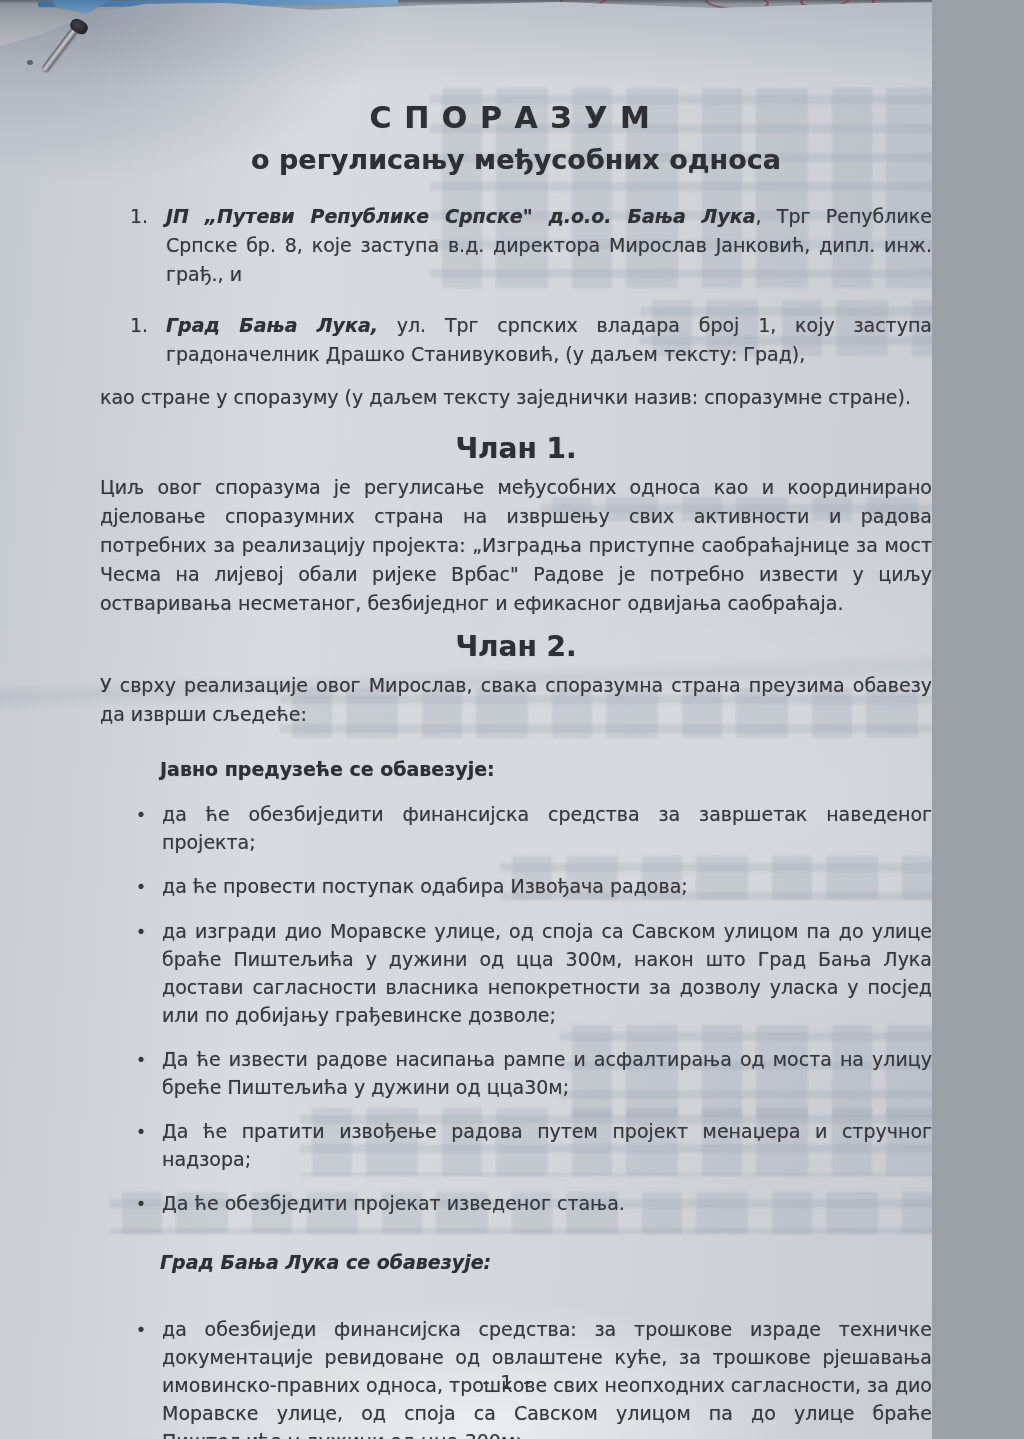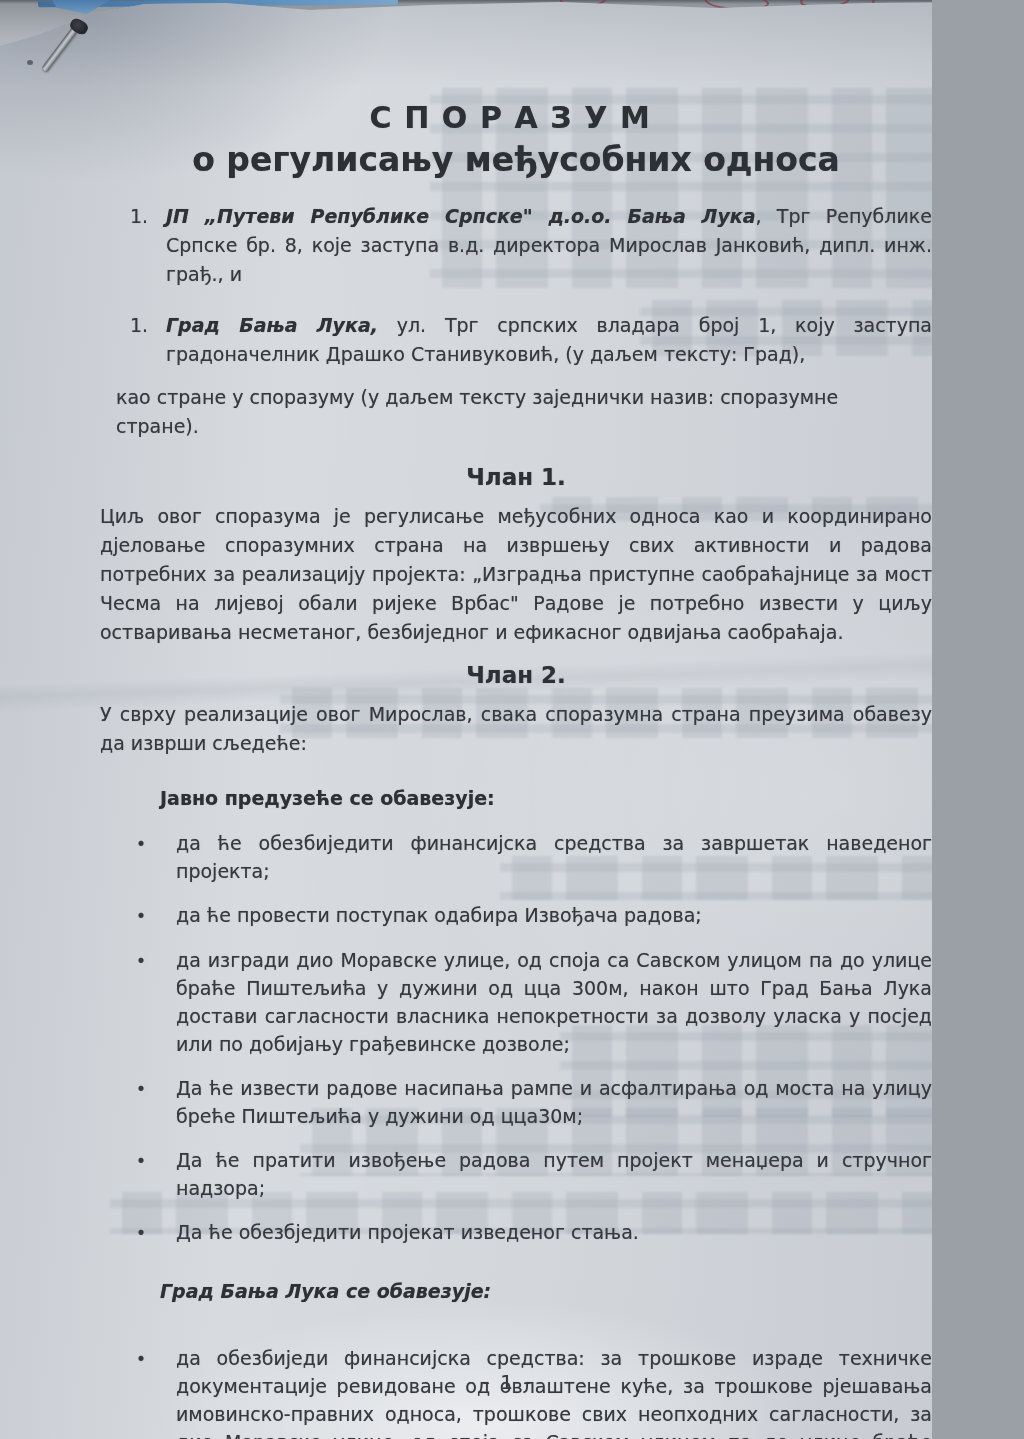--- a/index.html
+++ b/index.html
@@ -64,34 +64,34 @@
   .g5{left:500px;top:856px;width:440px;height:44px;}
   .g6{left:560px;top:1025px;width:390px;height:92px;}
   .g7{left:300px;top:1108px;width:650px;height:68px;}
   .g8{left:110px;top:1192px;width:840px;height:42px;}
   
   .content{position:absolute;left:100px;top:0;width:832px;z-index:2;
     color:#36393e;font-size:19px;line-height:29px;
     text-shadow:0 0 0.8px rgba(54,57,62,0.55);}
   .title{margin:100px 0 0;text-align:center;font-size:30px;line-height:36px;
     letter-spacing:0.42em;font-weight:bold;color:#2d3035;}
-  .subtitle{margin:6px 0 0;text-align:center;font-size:33px;line-height:36px;font-weight:bold;color:#2d3035;}
+  .subtitle{margin:6px 0 0;text-align:center;font-size:27px;line-height:36px;font-weight:bold;color:#2d3035;}
   .intro{margin:80px 0 0;}
   .party{display:flex;margin:24px 0 0;padding-left:30px;}
   .party + .party{margin-top:22px;}
   .party .num{width:36px;flex:none;}
   .party .ptext{flex:1;text-align:justify;}
   .bi{font-weight:bold;font-style:italic;color:#2e3136;}
-  .pfooter{margin:14px 16px 0;}
-  .clause-h{margin:22px 0 0;text-align:center;font-size:23px;font-weight:bold;color:#2d3035;}
+  .pfooter{margin:14px 0 0;}
+  .clause-h{margin:22px 0 0;text-align:center;font-size:28px;font-weight:bold;color:#2d3035;}
   .clause-h.c2{margin-top:14px;}
   .cbody{margin:10px 0 0;text-align:justify;}
   .ob-h{margin:26px 0 0 60px;font-weight:bold;color:#2d3035;}
   .blist{margin:8px 0 0;}
-  .brow{display:flex;padding-left:36px;margin-top:16px;line-height:28px;gap:14px;}
+  .brow{display:flex;padding-left:36px;margin-top:16px;line-height:28px;}
   .brow .dot{width:26px;flex:none;}
   .brow .dot::before{content:"•";font-size:17px;}
   .brow .btext{flex:1;text-align:justify;}
   .city-h{margin-top:30px;font-style:italic;}
   .city-list{margin-top:38px;}
   .pagenum{position:absolute;left:0;top:1370px;width:1015px;text-align:center;z-index:2;
     color:#36393e;font-size:20px;letter-spacing:2px;text-shadow:0 0 0.8px rgba(54,57,62,0.5);}
 </style>
 </head>
 <body>

